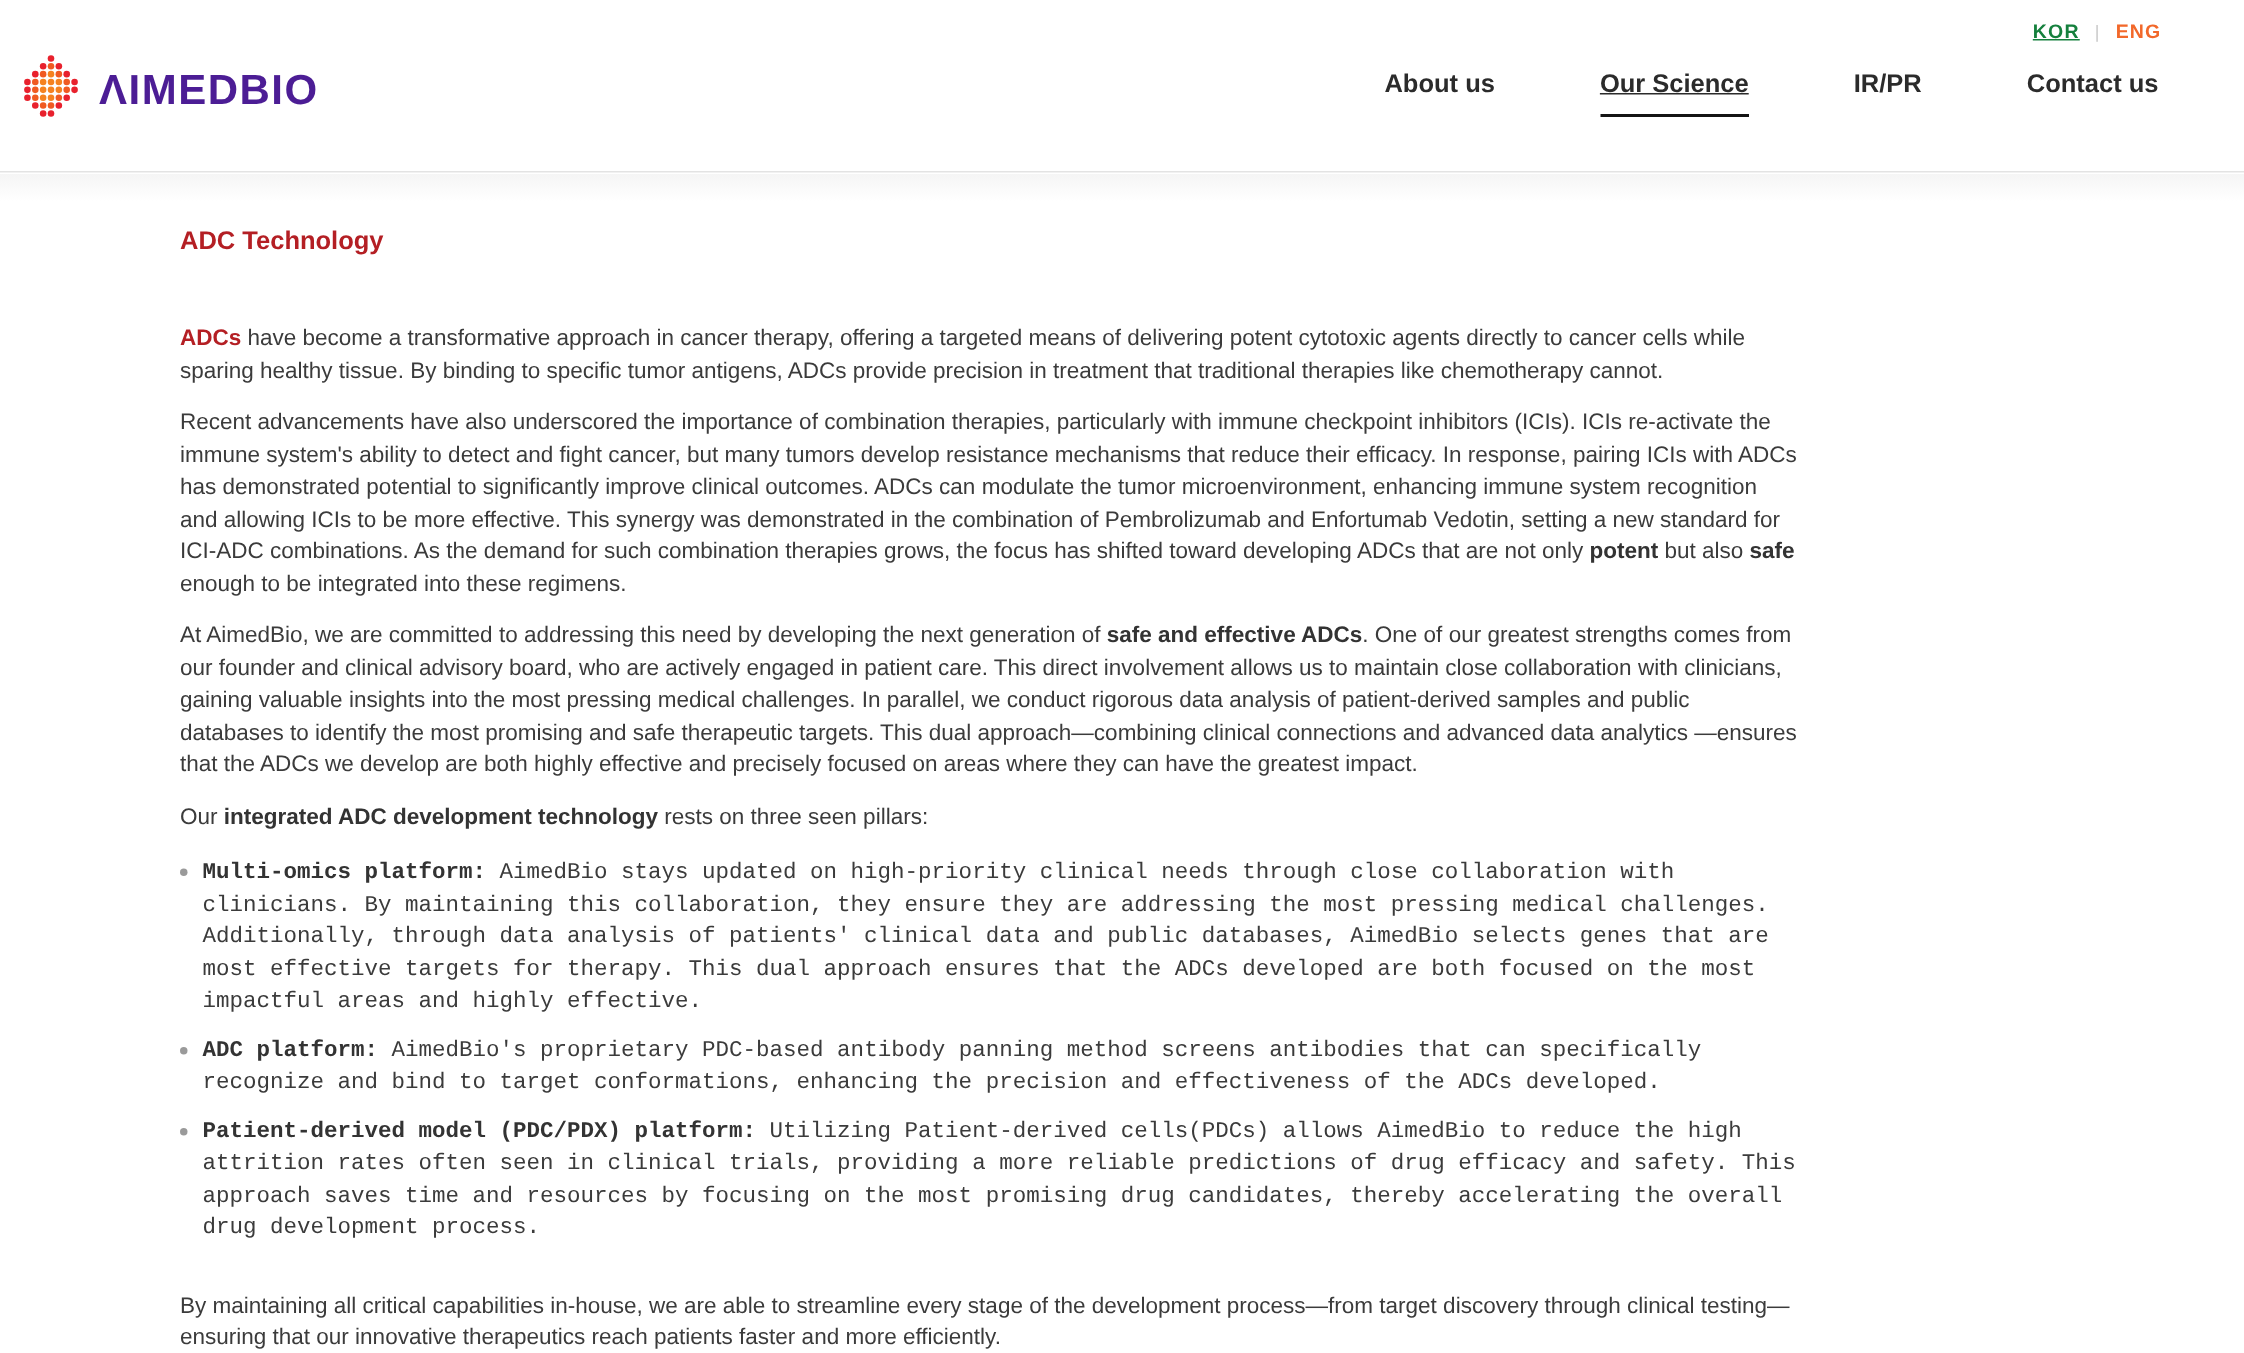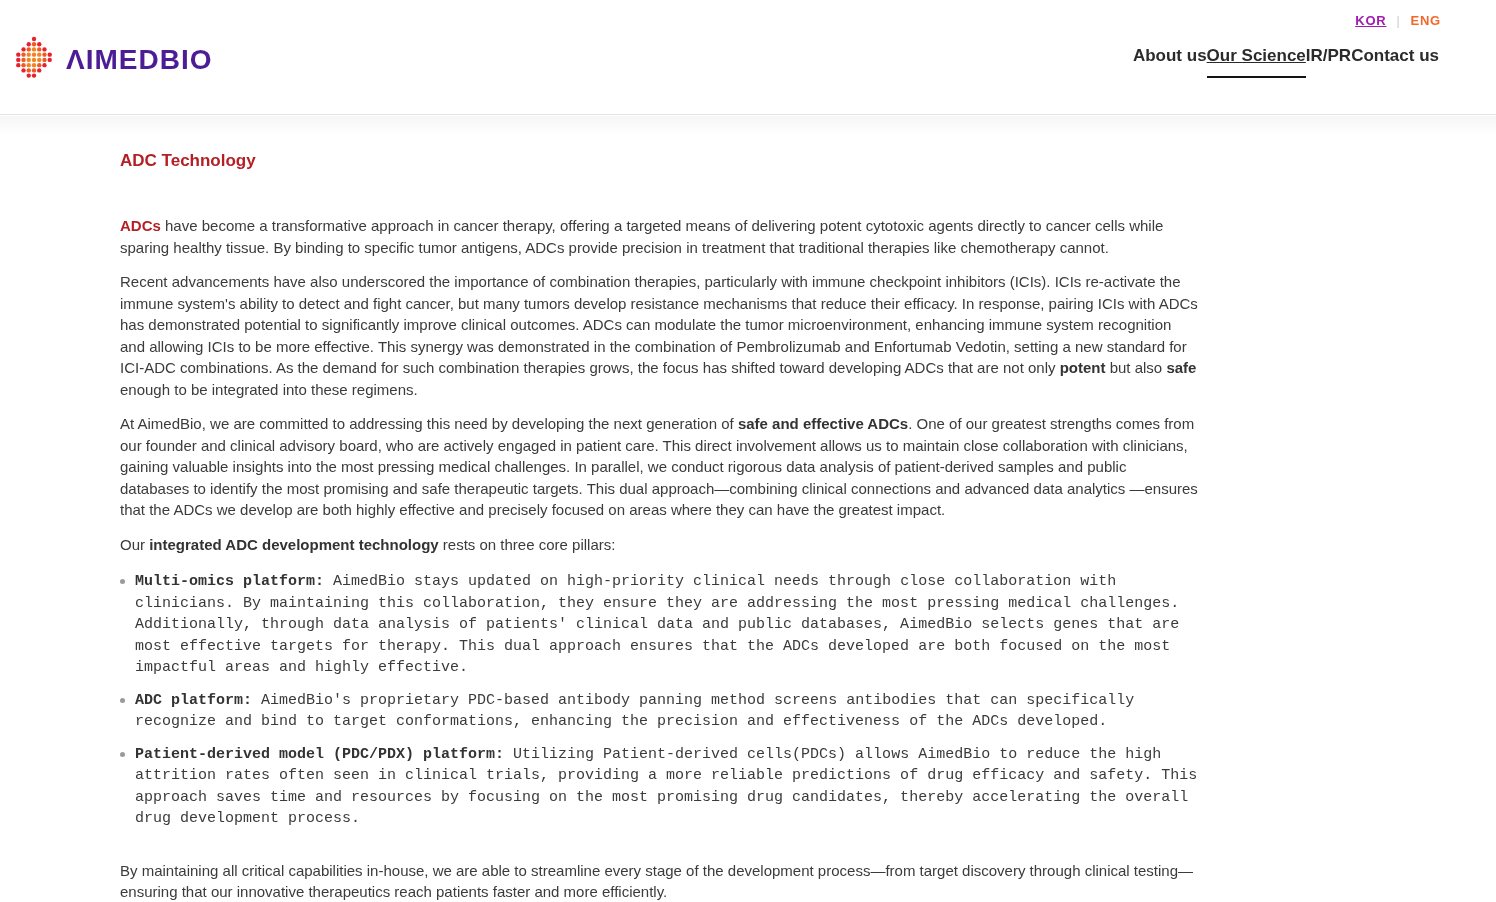--- a/index.html
+++ b/index.html
@@ -50,27 +50,28 @@
     position: absolute;
     top: 13px;
     right: 55px;
     display: flex;
     align-items: center;
     gap: 10px;
     font-size: 13px;
     font-weight: 700;
     letter-spacing: 0.8px;
   }
-  .lang-kor { color: #a21caf; cursor: pointer; text-decoration: underline; }
+  .lang-kor { color: #15803d; cursor: pointer; text-decoration: underline; }
   .lang-divider { color: #c9c9c9; font-weight: 400; font-size: 12px; }
   .lang-eng { color: #f2682a; cursor: pointer; }
 
   .main-nav {
     display: flex;
     align-items: flex-start;
+    gap: 70px;
     margin-top: 10px;
   }
   .nav-item {
     font-size: 17px;
     font-weight: 600;
     color: #2b2b2b;
     cursor: pointer;
     padding-bottom: 10px;
     border-bottom: 2px solid transparent;
     white-space: nowrap;
@@ -196,21 +197,21 @@
 <main class="content">
   <h1 class="page-title">ADC Technology</h1>
 
 
   <p><a class="text-link">ADCs</a><span> have become a transformative approach in cancer therapy, offering a targeted means of delivering potent cytotoxic agents directly to cancer cells while sparing healthy tissue. By binding to specific tumor antigens, ADCs provide precision in treatment that traditional therapies like chemotherapy cannot.</span></p>
 
   <p><span>Recent advancements have also underscored the importance of combination therapies, particularly with immune checkpoint inhibitors (ICIs). ICIs re-activate the immune system's ability to detect and fight cancer, but many tumors develop resistance mechanisms that reduce their efficacy. In response, pairing ICIs with ADCs has demonstrated potential to significantly improve clinical outcomes. ADCs can modulate the tumor microenvironment, enhancing immune system recognition and allowing ICIs to be more effective. This synergy was demonstrated in the combination of Pembrolizumab and Enfortumab Vedotin, setting a new standard for ICI-ADC combinations. As the demand for such combination therapies grows, the focus has shifted toward developing ADCs that are not only </span><strong>potent</strong><span> but also </span><strong>safe</strong><span> enough to be integrated into these regimens.</span></p>
 
   <p><span>At AimedBio, we are committed to addressing this need by developing the next generation of </span><strong>safe and effective ADCs</strong><span>. One of our greatest strengths comes from our founder and clinical advisory board, who are actively engaged in patient care. This direct involvement allows us to maintain close collaboration with clinicians, gaining valuable insights into the most pressing medical challenges. In parallel, we conduct rigorous data analysis of patient-derived samples and public databases to identify the most promising and safe therapeutic targets. This dual approach—combining clinical connections and advanced data analytics —ensures that the ADCs we develop are both highly effective and precisely focused on areas where they can have the greatest impact.</span></p>
 
-  <p><span>Our </span><strong>integrated ADC development technology</strong><span> rests on three core pillars:</span></p>
+  <p><span>Our </span><strong>integrated ADC development technology</strong><span> rests on three seen pillars:</span></p>
 
   <ul class="pillars-list">
     <li><strong>Multi-omics platform:</strong><span> AimedBio stays updated on high-priority clinical needs through close collaboration with clinicians. By maintaining this collaboration, they ensure they are addressing the most pressing medical challenges. Additionally, through data analysis of patients' clinical data and public databases, AimedBio selects genes that are most effective targets for therapy. This dual approach ensures that the ADCs developed are both focused on the most impactful areas and highly effective.</span></li>
     <li><strong>ADC platform:</strong><span> AimedBio's proprietary PDC-based antibody panning method screens antibodies that can specifically recognize and bind to target conformations, enhancing the precision and effectiveness of the ADCs developed.</span></li>
     <li><strong>Patient-derived model (PDC/PDX) platform:</strong><span> Utilizing Patient-derived cells(PDCs) allows AimedBio to reduce the high attrition rates often seen in clinical trials, providing a more reliable predictions of drug efficacy and safety. This approach saves time and resources by focusing on the most promising drug candidates, thereby accelerating the overall drug development process.</span></li>
   </ul>
 
   <p class="closing-paragraph"><span>By maintaining all critical capabilities in-house, we are able to streamline every stage of the development process—from target discovery through clinical testing—ensuring that our innovative therapeutics reach patients faster and more efficiently.</span></p>
 </main>
 

